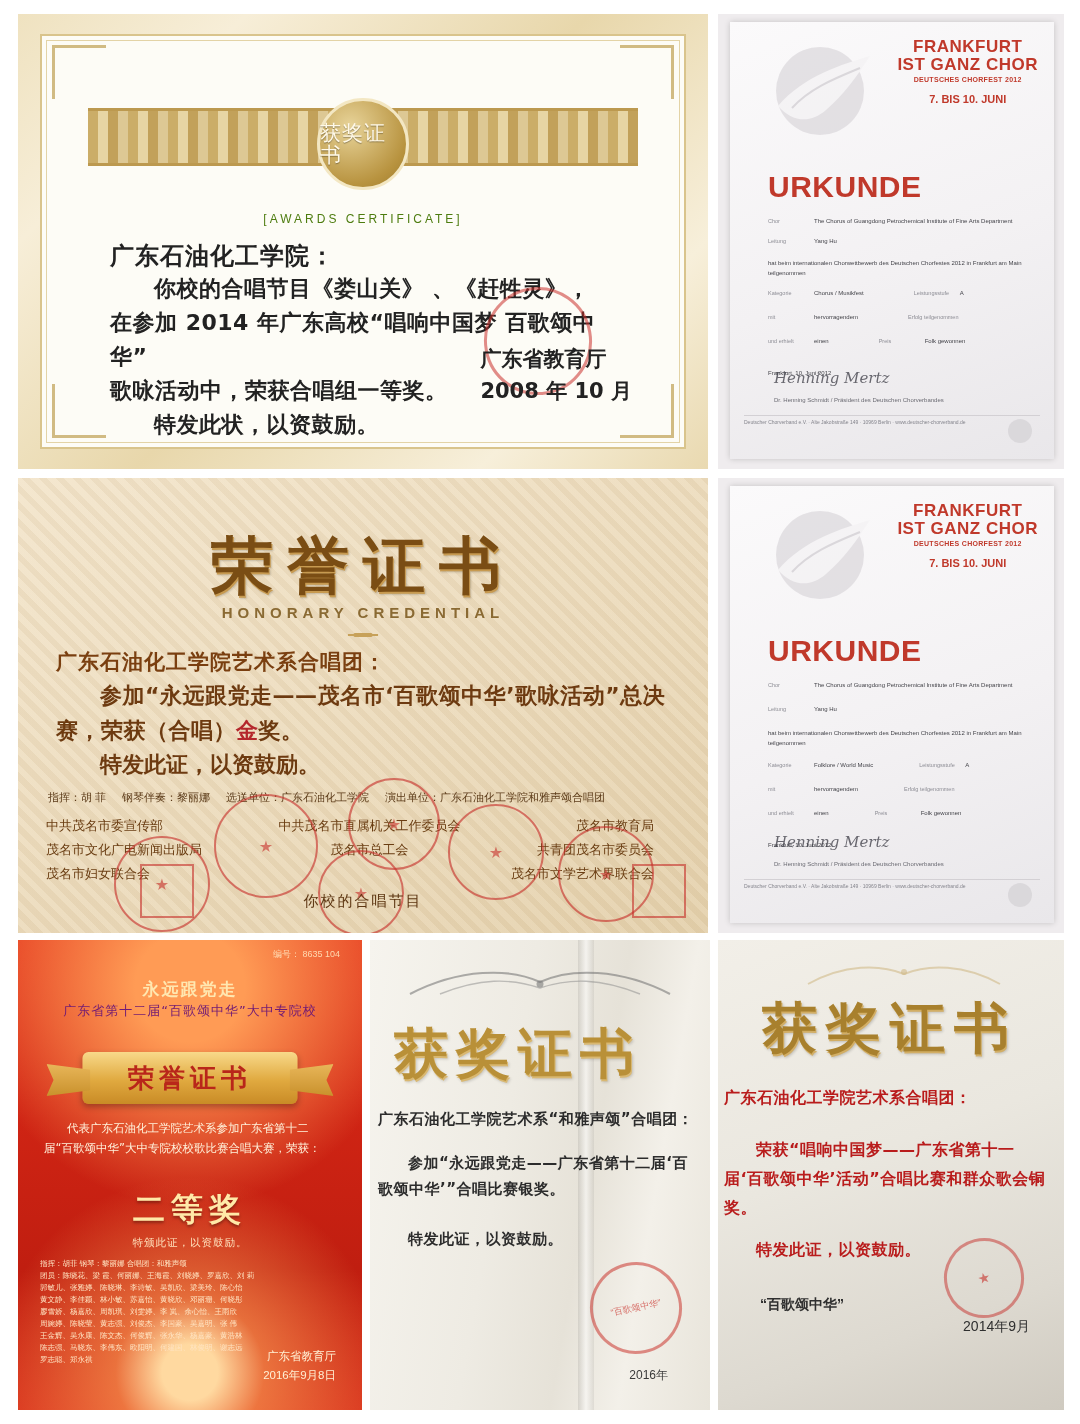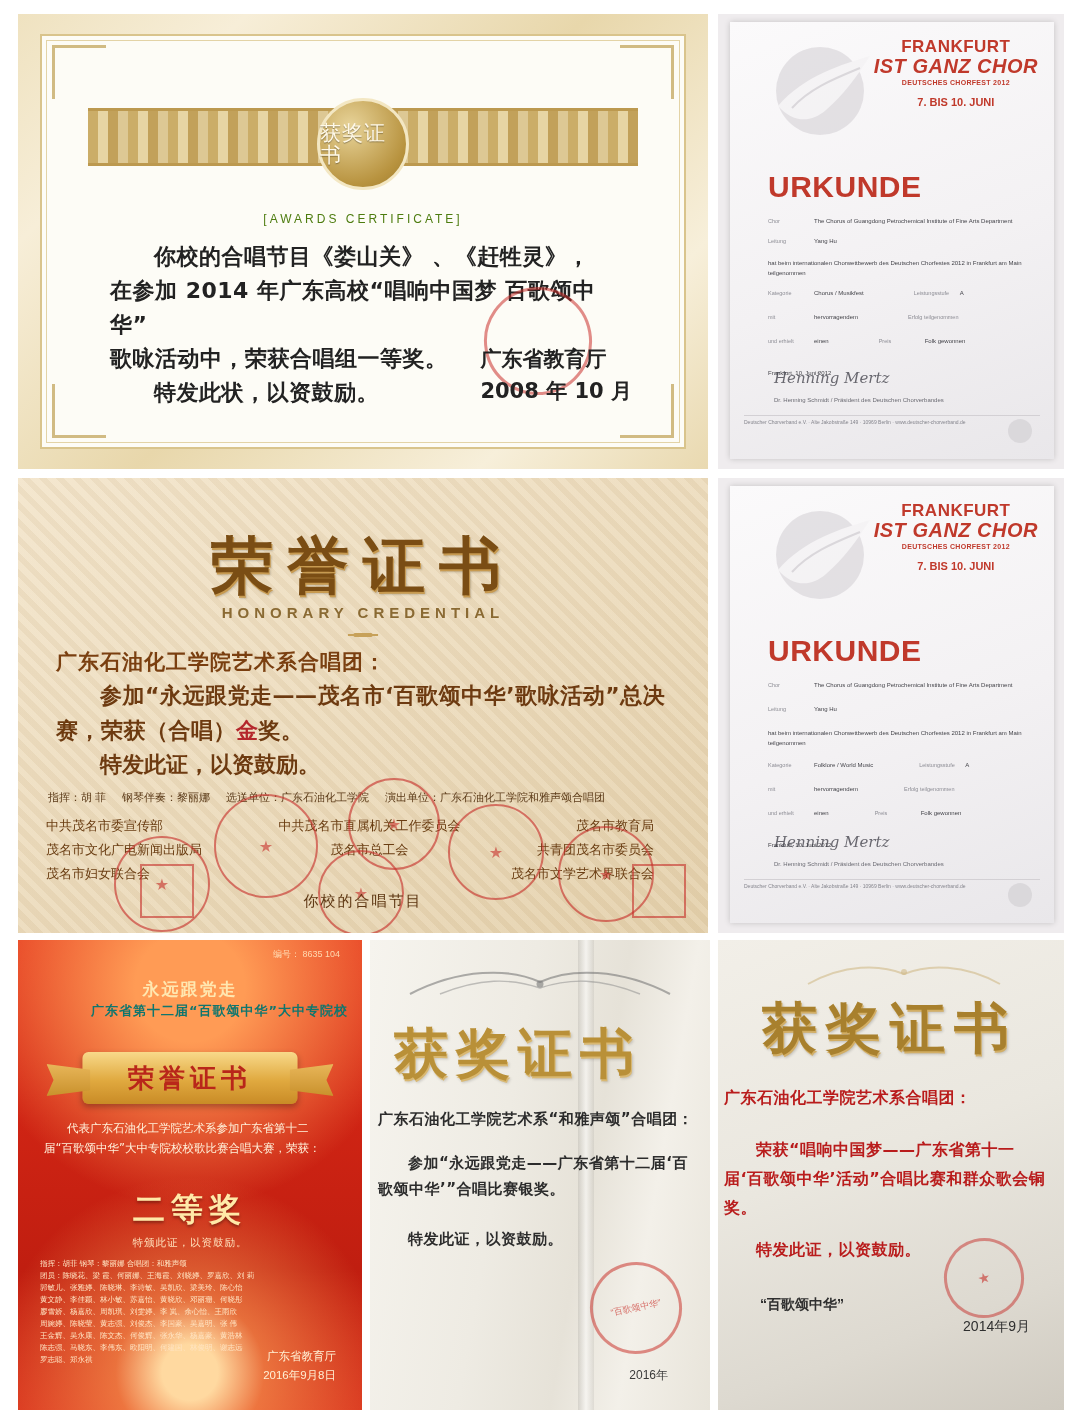--- a/index.html
+++ b/index.html
@@ -91,21 +91,21 @@
   .urk .dove {
     position: absolute; left: 18px; top: 14px; width: 150px; height: 120px;
     opacity: .5;
   }
   .urk .fr-logo {
     position: absolute; right: 16px; top: 16px; text-align: center;
     color: #c0392b; font-weight: 700; line-height: 1.05;
     font-family: "Liberation Sans", sans-serif;
   }
   .urk .fr-logo .l1 { font-size: 17px; letter-spacing: .5px; }
-  .urk .fr-logo .l2 { font-size: 20px; letter-spacing: .5px; font-style: italic; }
+  .urk .fr-logo .l2 { font-size: 17px; letter-spacing: .5px; }
   .urk .fr-logo .l3 { font-size: 7px; letter-spacing: .3px; margin-top: 2px; }
   .urk .fr-logo .l4 { font-size: 11px; margin-top: 11px; }
   .urk .urkunde-title {
     position: absolute; left: 38px; top: 148px;
     font-size: 30px; font-weight: 700; color: #c0392b; letter-spacing: .5px;
   }
   .urk .row {
     position: absolute; left: 38px; right: 24px;
     font-size: 6px; color: #5a5a60;
     display: flex; gap: 10px; align-items: baseline;
@@ -210,22 +210,22 @@
   }
   .c5 .topnum {
     position: absolute; right: 22px; top: 8px; font-size: 9px; color: #ffd9b0;
   }
   .c5 .h1 {
     position: absolute; left: 0; right: 0; top: 38px; text-align: center;
     font-size: 17px; font-weight: 700; color: #ffe7b0; letter-spacing: 2px;
     font-family: "DejaVu Sans", sans-serif;
   }
   .c5 .h2 {
-    position: absolute; left: 14px; right: 14px; top: 62px; text-align: right;
-    font-size: 13px; font-weight: 700; color: #0f766e; letter-spacing: 1px;
+    position: absolute; left: 14px; right: 14px; top: 62px; text-align: center;
+    font-size: 13px; font-weight: 400; color: #701a75; letter-spacing: 1px;
     font-family: "DejaVu Sans", sans-serif; line-height: 1.4;
   }
   .c5 .ribbon {
     position: absolute; left: 50%; top: 112px; transform: translateX(-50%);
     width: 215px; height: 52px;
     background: linear-gradient(180deg,#f8d98a,#e0a93f 55%,#c98b26);
     border-radius: 6px;
     display: flex; align-items: center; justify-content: center;
     box-shadow: 0 3px 6px rgba(0,0,0,.3);
   }
@@ -352,20 +352,21 @@
     <div class="outer"></div>
     <div class="inner">
       <div class="corner tl"></div>
       <div class="corner tr"></div>
       <div class="corner bl"></div>
       <div class="corner br"></div>
       <div class="band"></div>
       <div class="seal-top">获奖证书</div>
       <div class="eng-title">[AWARDS CERTIFICATE]</div>
       <div class="body">
+        <div class="line-head">广东石油化工学院：</div>
         <div class="p">你校的合唱节目《娄山关》 、《赶牲灵》，</div>
         <div class="p p2">在参加 2014 年广东高校“唱响中国梦 百歌颂中华”</div>
         <div class="p p2">歌咏活动中，荣获合唱组一等奖。</div>
         <div class="p">特发此状，以资鼓励。</div>
       </div>
       <div class="stamp-red"></div>
       <div class="sign">
         <div>广东省教育厅</div>
         <div>2008 年  10 月</div>
       </div>

